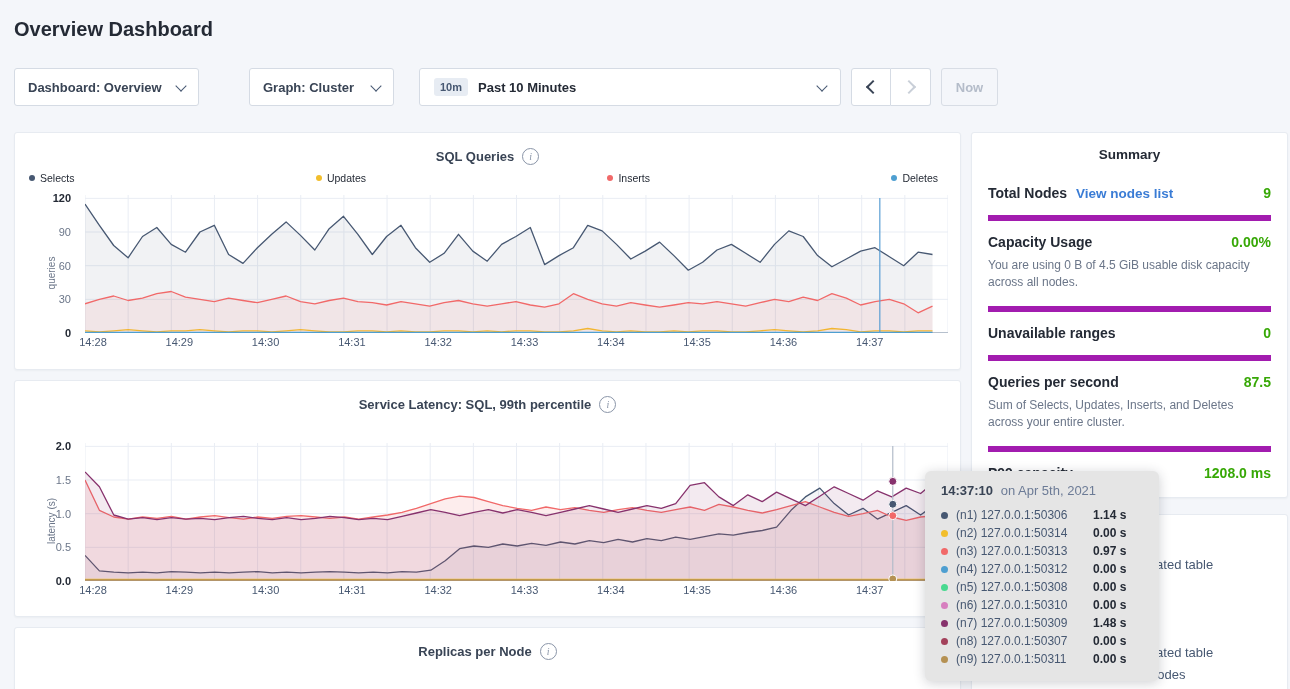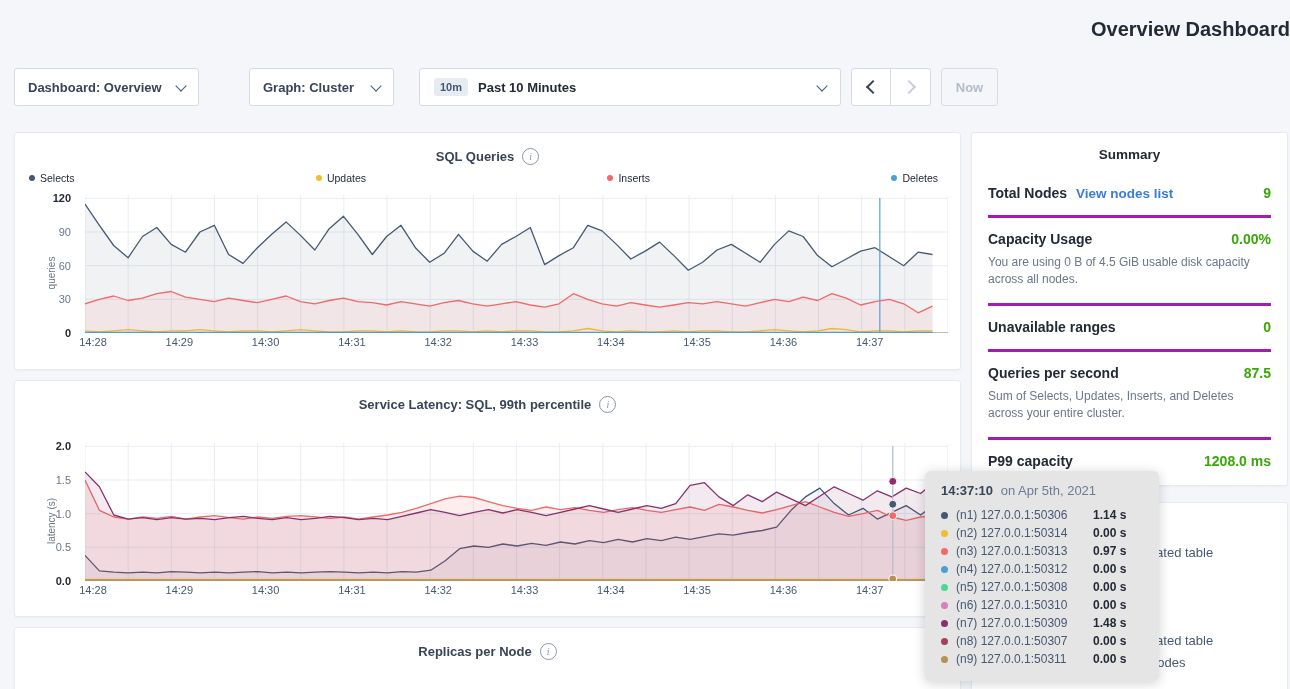--- a/index.html
+++ b/index.html
@@ -1,19 +1,19 @@
 <!DOCTYPE html>
 <html><head>
 <meta charset="utf-8">
 <style>
   html,body{margin:0;padding:0;}
   body{font-family:"Liberation Sans","DejaVu Sans",sans-serif;background:#f4f6fa;}
   .page{position:relative;width:1290px;height:689px;overflow:hidden;background:#f4f6fa;}
 
-  .page-title{margin:0;padding:16px 0 0 14px;font-size:20px;font-weight:600;color:#242a35;line-height:26px;text-align:right;}
+  .page-title{margin:0;padding:16px 0 0 14px;font-size:20px;font-weight:600;color:#242a35;line-height:26px;}
 
   
   .toolbar{display:flex;align-items:center;margin:26px 0 0 14px;height:38px;}
   .dd{display:inline-flex;align-items:center;justify-content:space-between;background:#fff;
       border:1px solid #d5dbe4;border-radius:3px;height:38px;padding:0 13px;cursor:pointer;
       font-family:inherit;font-size:13px;font-weight:600;color:#394455;box-sizing:border-box;}
   .dd-graph{width:145px;margin-right:25px;}
   .dd-dash{width:185px;margin-right:50px;}
   .chev{display:inline-block;width:7px;height:7px;border-right:1.6px solid #475872;border-bottom:1.6px solid #475872;transform:rotate(45deg);margin-top:-3px;}
   .range-picker{display:flex;align-items:center;width:422px;height:38px;background:#fff;border:1px solid #d5dbe4;
@@ -56,21 +56,21 @@
   .yticks span.bold{font-weight:700;color:#242a35;}
   .plot{position:relative;}
   .plot svg{display:block;}
   .xticks{position:relative;height:14px;margin-top:3px;}
   .xticks span{position:absolute;top:0;transform:translateX(-50%);font-size:11px;color:#475872;white-space:nowrap;}
 
   
   .summary-card{padding:14px 16px 2px;}
   .summary-title{text-align:center;font-size:13.5px;font-weight:700;color:#242a35;margin-bottom:10px;}
   .s-row{padding:13px 0 14px;}
-  .s-row + .s-row{border-top:3px solid #a21caf;}
+  .s-row + .s-row{border-top:6px solid #a21caf;}
   .s-line{display:flex;align-items:baseline;}
   .s-label{font-size:14px;font-weight:700;color:#242a35;}
   .s-link{font-size:13.5px;font-weight:700;color:#3a7cd5;margin-left:9px;text-decoration:none;cursor:pointer;}
   .s-value{margin-left:auto;font-size:14px;font-weight:700;color:#37a806;}
   .s-desc{margin-top:7px;font-size:12px;line-height:1.45;color:#6b7689;}
 
   
   .events-card{margin-top:16px;min-height:232px;padding:42px 16px 16px;overflow:hidden;}
   .event-item{margin-bottom:72px;}
   .event-text{display:block;margin-left:150px;font-size:13px;color:#475872;line-height:16px;white-space:nowrap;}

